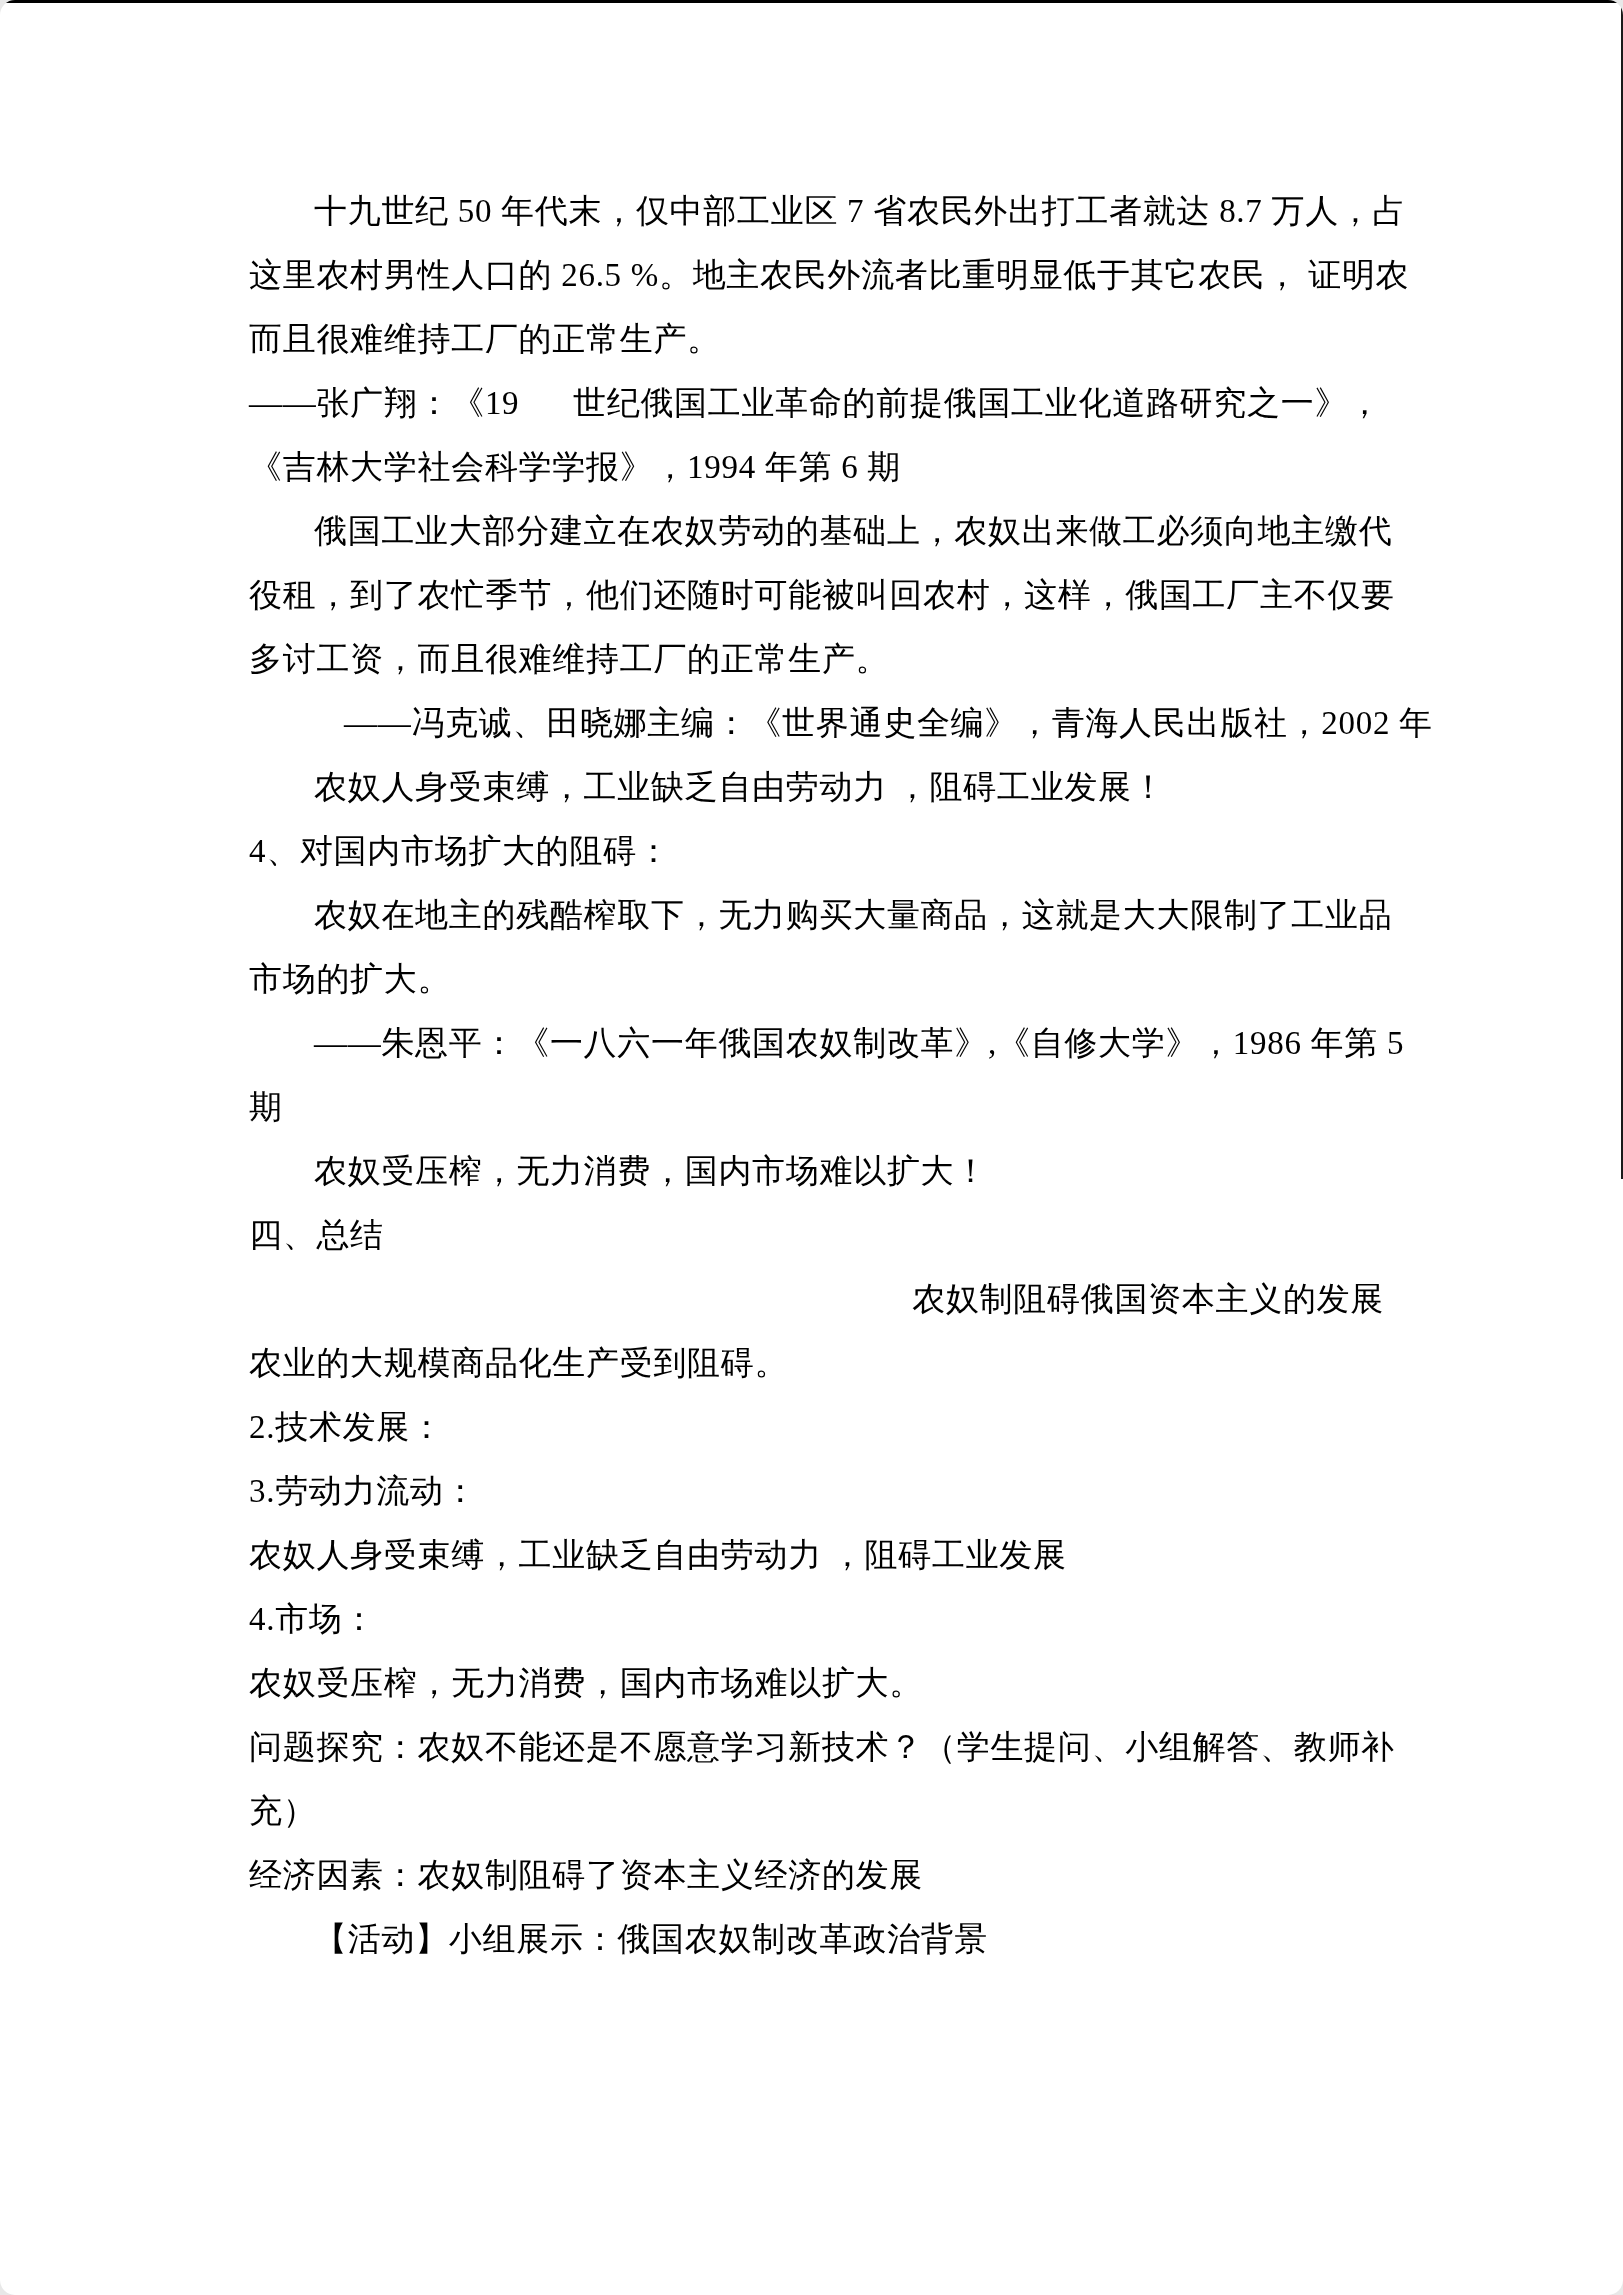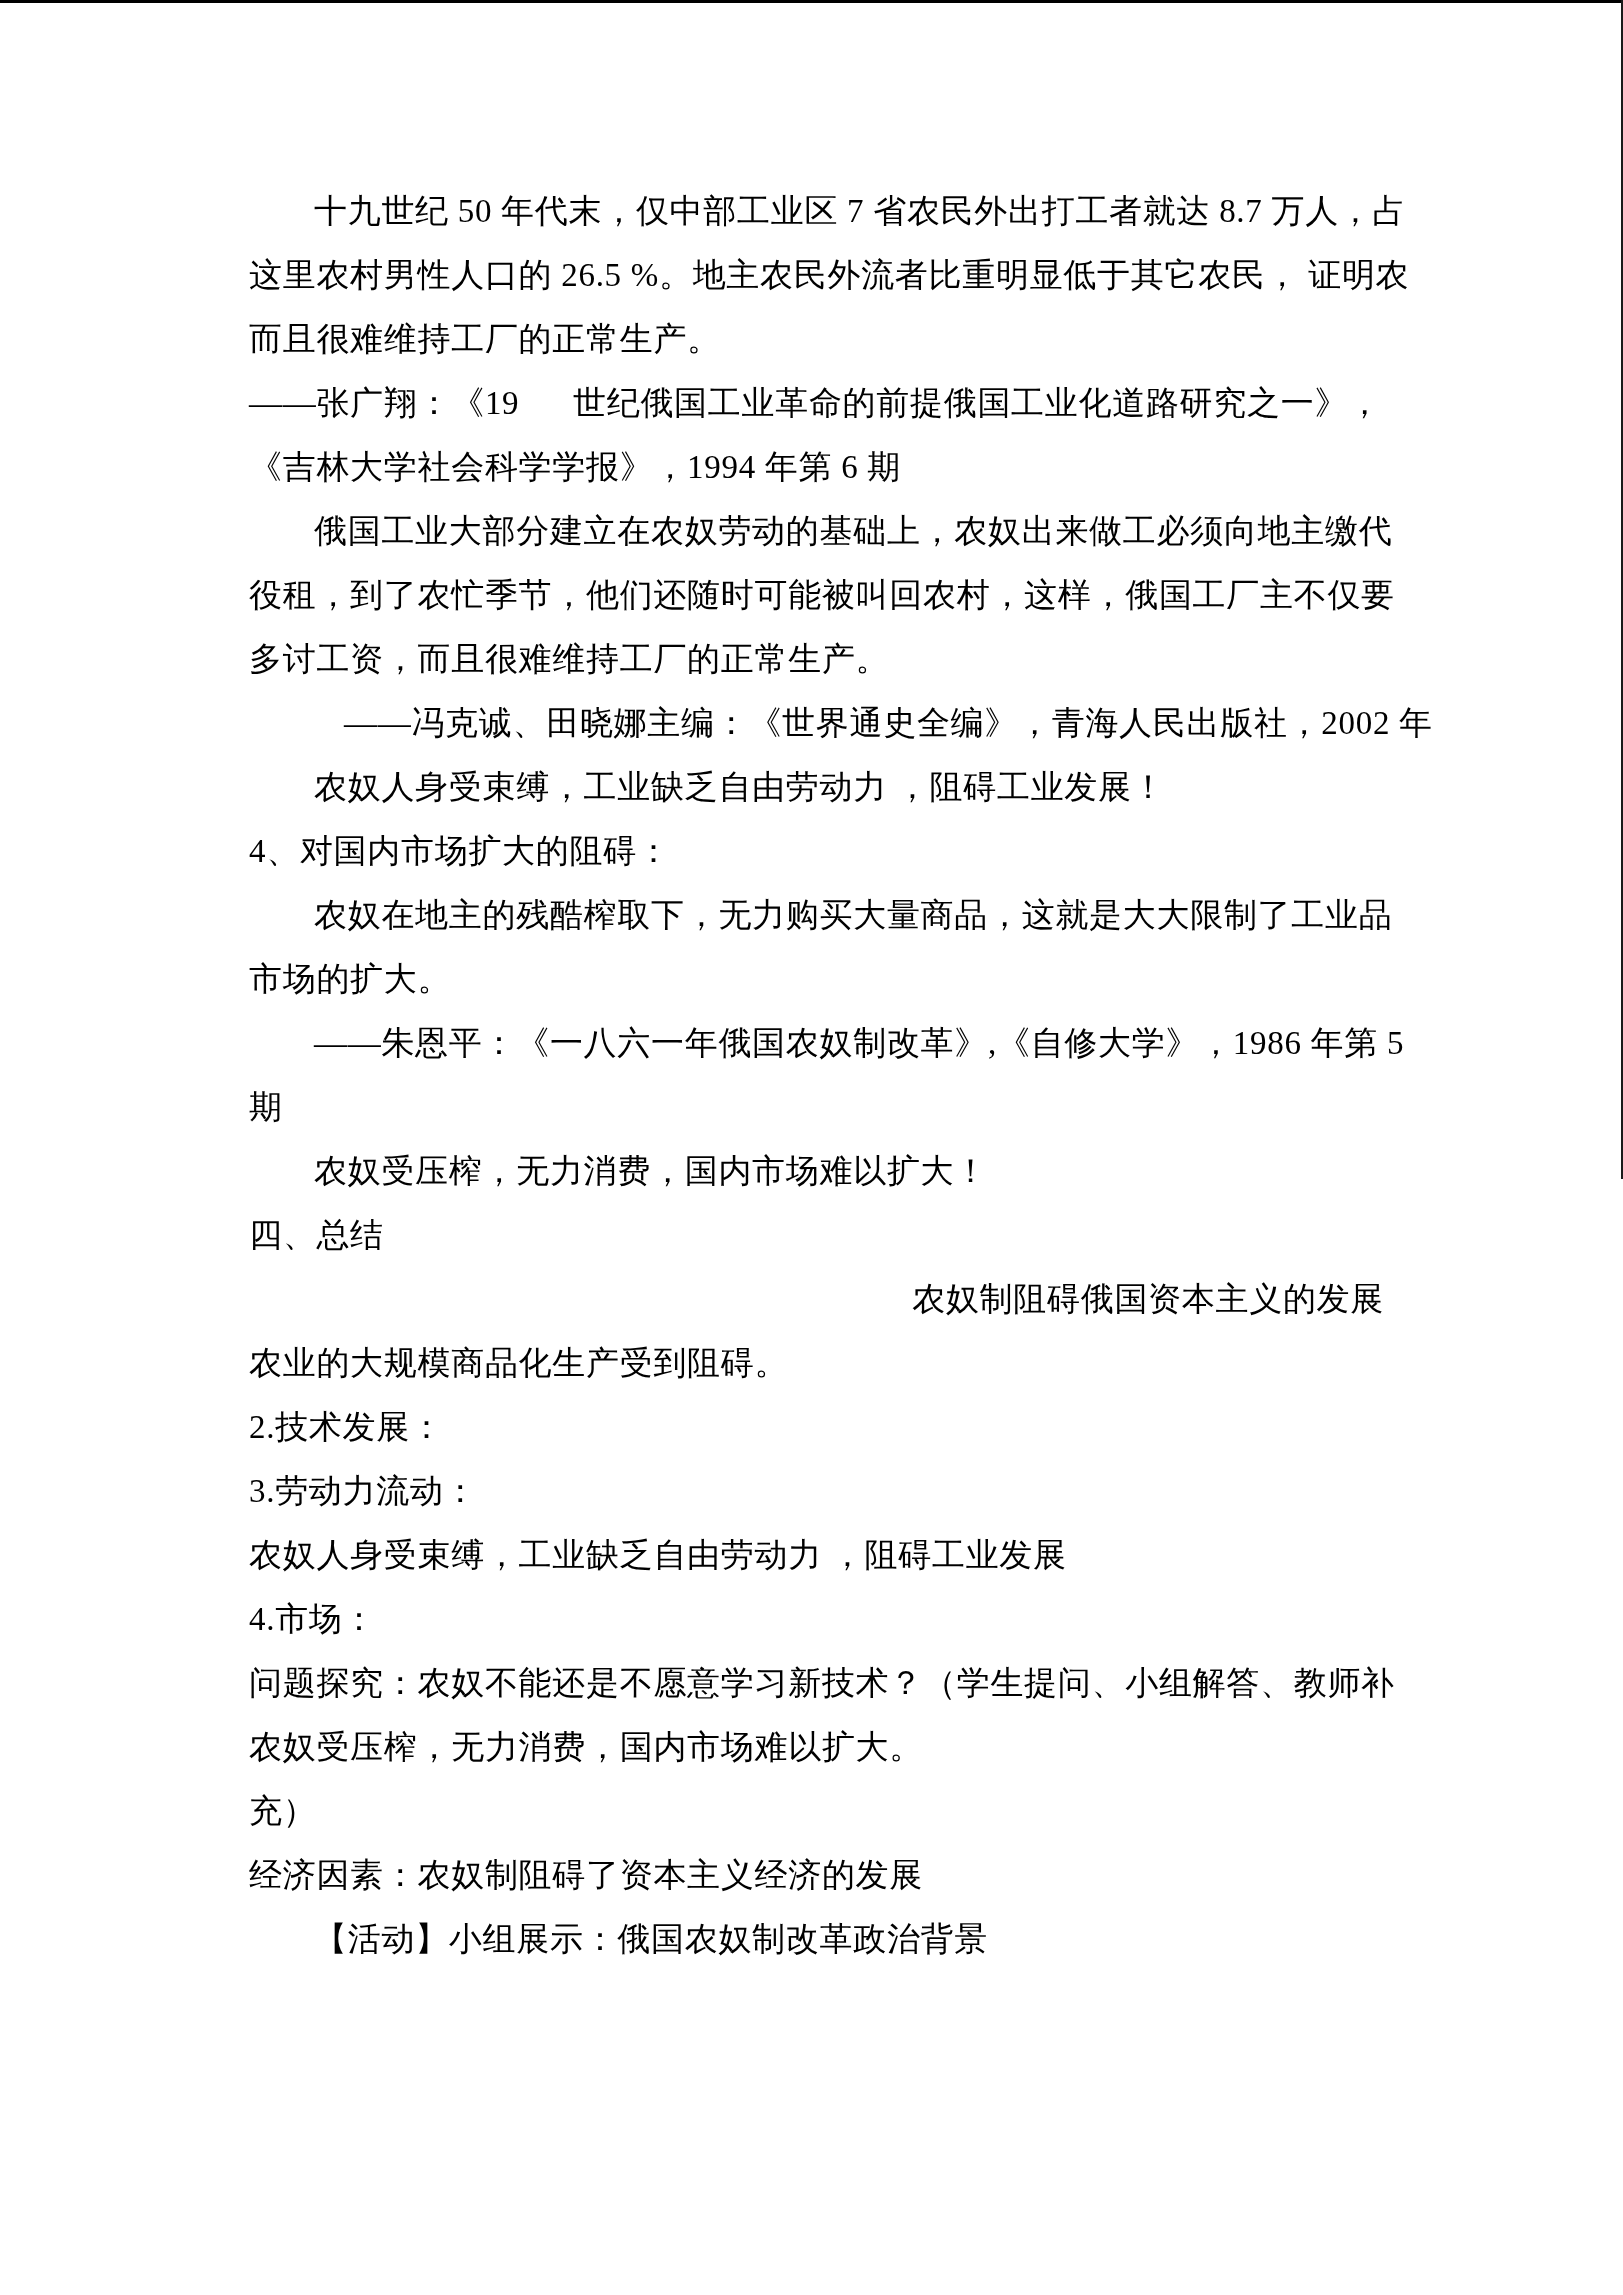--- a/index.html
+++ b/index.html
@@ -4,20 +4,21 @@
 <style>
   html, body { margin: 0; padding: 0; background: #e8e8e8; }
   .page {
     position: relative;
     width: 1623px;
     height: 2295px;
     background: #ffffff;
     overflow: hidden;
     font-family: "Liberation Serif", serif;
     color: #000000;
+    border-radius: 15px;
   }
   .top-border {
     position: absolute;
     top: 0; left: 0;
     width: 1623px; height: 3.4px;
     background: #000000;
   }
   .right-border {
     position: absolute;
     top: 0; right: 0;
@@ -73,20 +74,20 @@
       <div class="line indent2">——朱恩平：《一八六一年俄国农奴制改革》,《自修大学》，1986 年第 5</div>
       <div class="line">期</div>
       <div class="line indent2">农奴受压榨，无力消费，国内市场难以扩大！</div>
       <div class="line bold">四、总结</div>
       <div class="line center">农奴制阻碍俄国资本主义的发展</div>
       <div class="line">农业的大规模商品化生产受到阻碍。</div>
       <div class="line">2.技术发展：</div>
       <div class="line">3.劳动力流动：</div>
       <div class="line">农奴人身受束缚，工业缺乏自由劳动力 ，阻碍工业发展</div>
       <div class="line">4.市场：</div>
+      <div class="line">农奴受压榨，无力消费，国内市场难以扩大。</div>
       <div class="line bold">问题探究：农奴不能还是不愿意学习新技术？（学生提问、小组解答、教师补</div>
-      <div class="line">农奴受压榨，无力消费，国内市场难以扩大。</div>
       <div class="line bold">充）</div>
       <div class="line bold">经济因素：农奴制阻碍了资本主义经济的发展</div>
       <div class="line indent2 bold">【活动】小组展示：俄国农奴制改革政治背景</div>
     </div>
 </div>
 
 
 </body></html>

